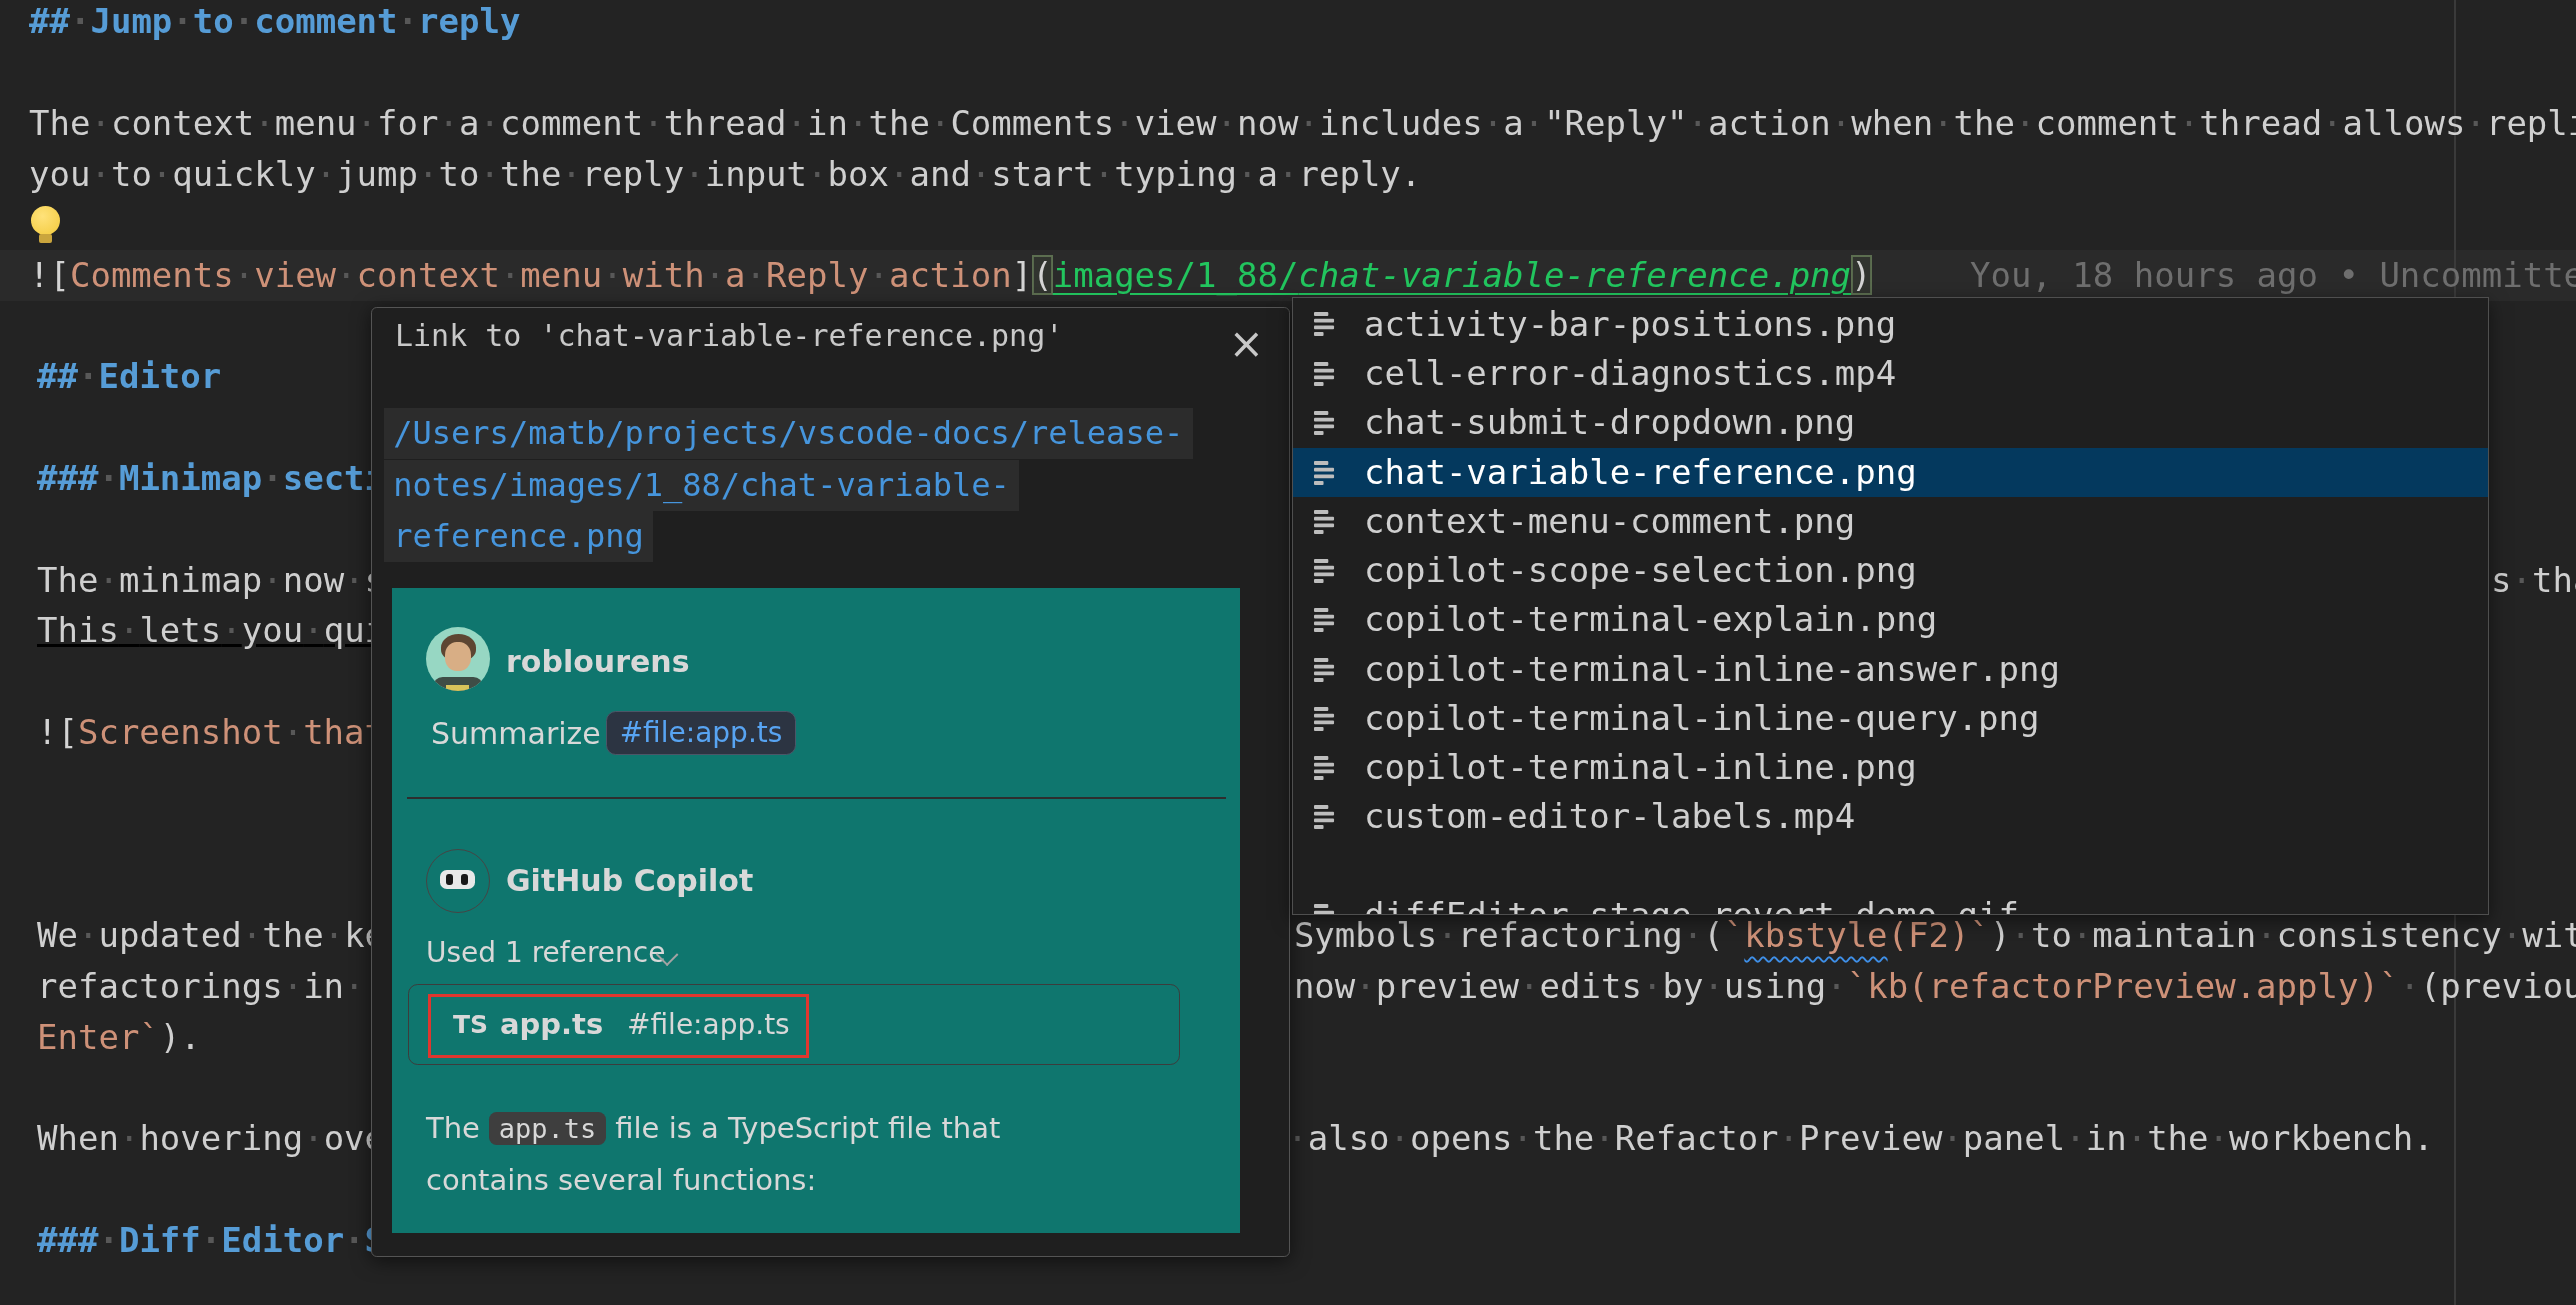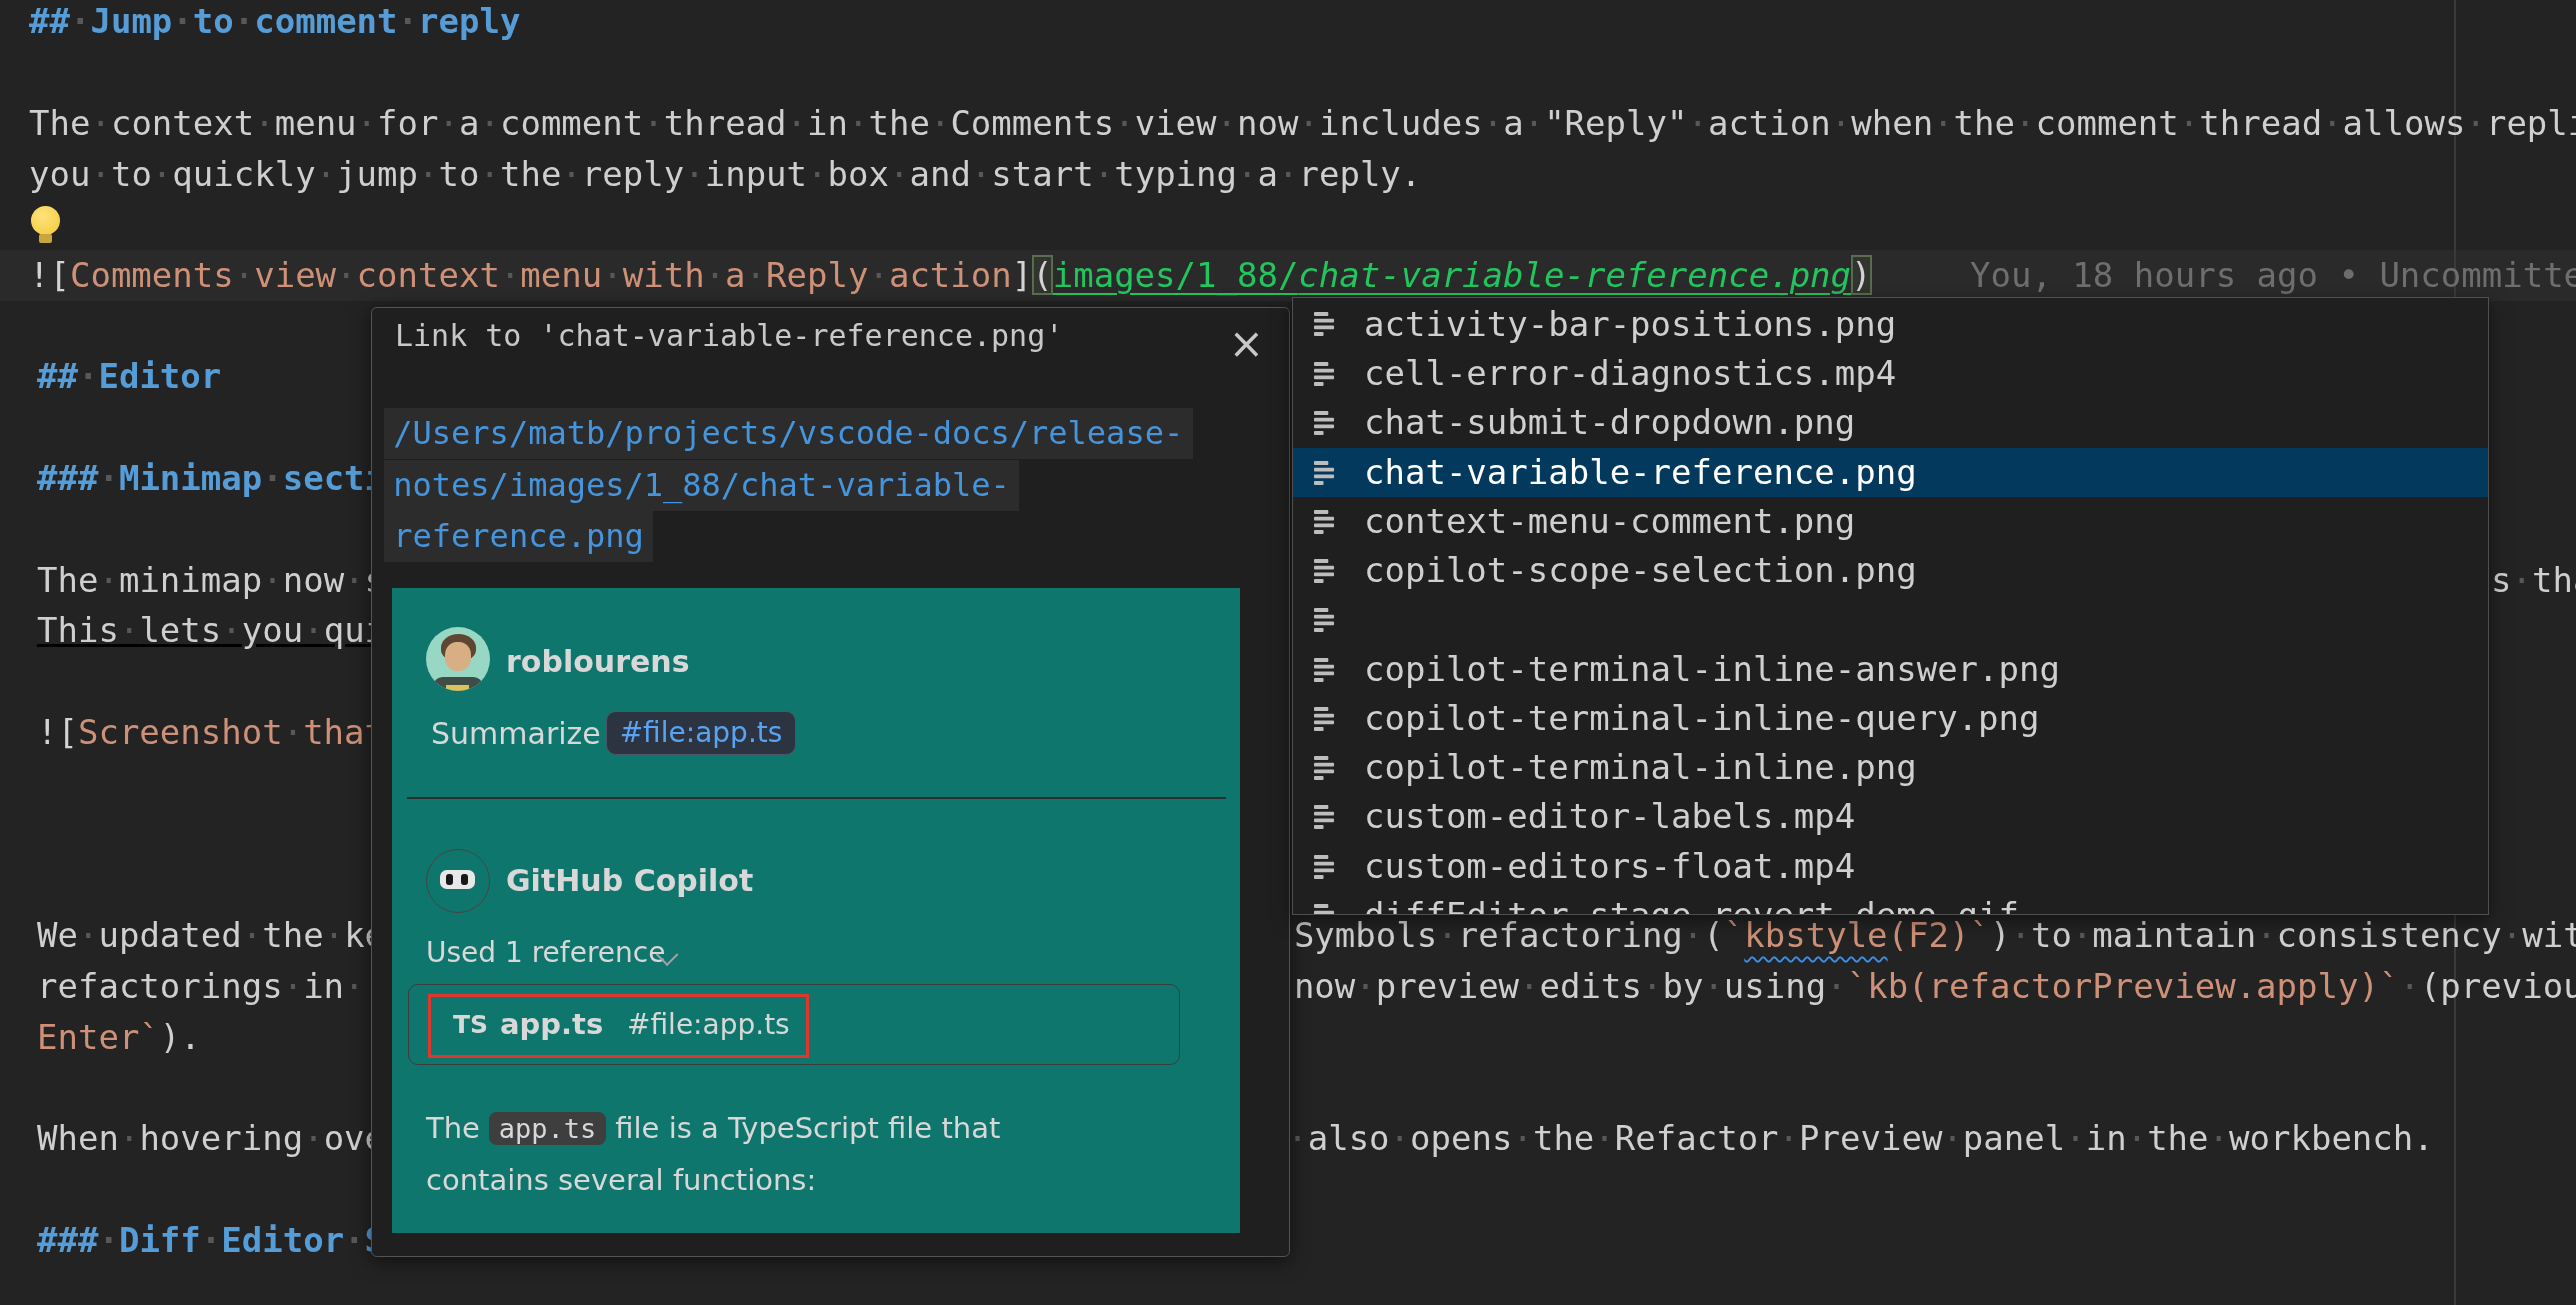--- a/index.html
+++ b/index.html
@@ -219,20 +219,21 @@
         </svg></span>
       <span class="slabel">copilot-scope-selection.png</span>
     </div>
     <div class="srow" style="top: 297px;">
       <span class="sicon"><svg width="21" height="26" viewBox="0 0 22 27">
           <rect x="0" y="1" width="15" height="4" rx="1"></rect>
           <rect x="0" y="8" width="21" height="4" rx="1"></rect>
           <rect x="0" y="15" width="21" height="4" rx="1"></rect>
           <rect x="0" y="22" width="10" height="4" rx="1"></rect>
         </svg></span>
+      <span class="slabel">copilot-terminal-explain.png</span>
     </div>
     <div class="srow" style="top: 347px;">
       <span class="sicon"><svg width="21" height="26" viewBox="0 0 22 27">
           <rect x="0" y="1" width="15" height="4" rx="1"></rect>
           <rect x="0" y="8" width="21" height="4" rx="1"></rect>
           <rect x="0" y="15" width="21" height="4" rx="1"></rect>
           <rect x="0" y="22" width="10" height="4" rx="1"></rect>
         </svg></span>
       <span class="slabel">copilot-terminal-inline-answer.png</span>
     </div>
@@ -256,29 +257,20 @@
     </div>
     <div class="srow" style="top: 494px;">
       <span class="sicon"><svg width="21" height="26" viewBox="0 0 22 27">
           <rect x="0" y="1" width="15" height="4" rx="1"></rect>
           <rect x="0" y="8" width="21" height="4" rx="1"></rect>
           <rect x="0" y="15" width="21" height="4" rx="1"></rect>
           <rect x="0" y="22" width="10" height="4" rx="1"></rect>
         </svg></span>
       <span class="slabel">custom-editor-labels.mp4</span>
     </div>
-    <div class="srow" style="top: 544px;">
-      <span class="sicon"><svg width="21" height="26" viewBox="0 0 22 27">
-          <rect x="0" y="1" width="15" height="4" rx="1"></rect>
-          <rect x="0" y="8" width="21" height="4" rx="1"></rect>
-          <rect x="0" y="15" width="21" height="4" rx="1"></rect>
-          <rect x="0" y="22" width="10" height="4" rx="1"></rect>
-        </svg></span>
-      <span class="slabel">custom-editors-float.mp4</span>
-    </div>
     <div class="srow" style="top: 593px;">
       <span class="sicon"><svg width="21" height="26" viewBox="0 0 22 27">
           <rect x="0" y="1" width="15" height="4" rx="1"></rect>
           <rect x="0" y="8" width="21" height="4" rx="1"></rect>
           <rect x="0" y="15" width="21" height="4" rx="1"></rect>
           <rect x="0" y="22" width="10" height="4" rx="1"></rect>
         </svg></span>
       <span class="slabel">diffEditor-stage-revert-demo.gif</span>
     </div>
   </div>

